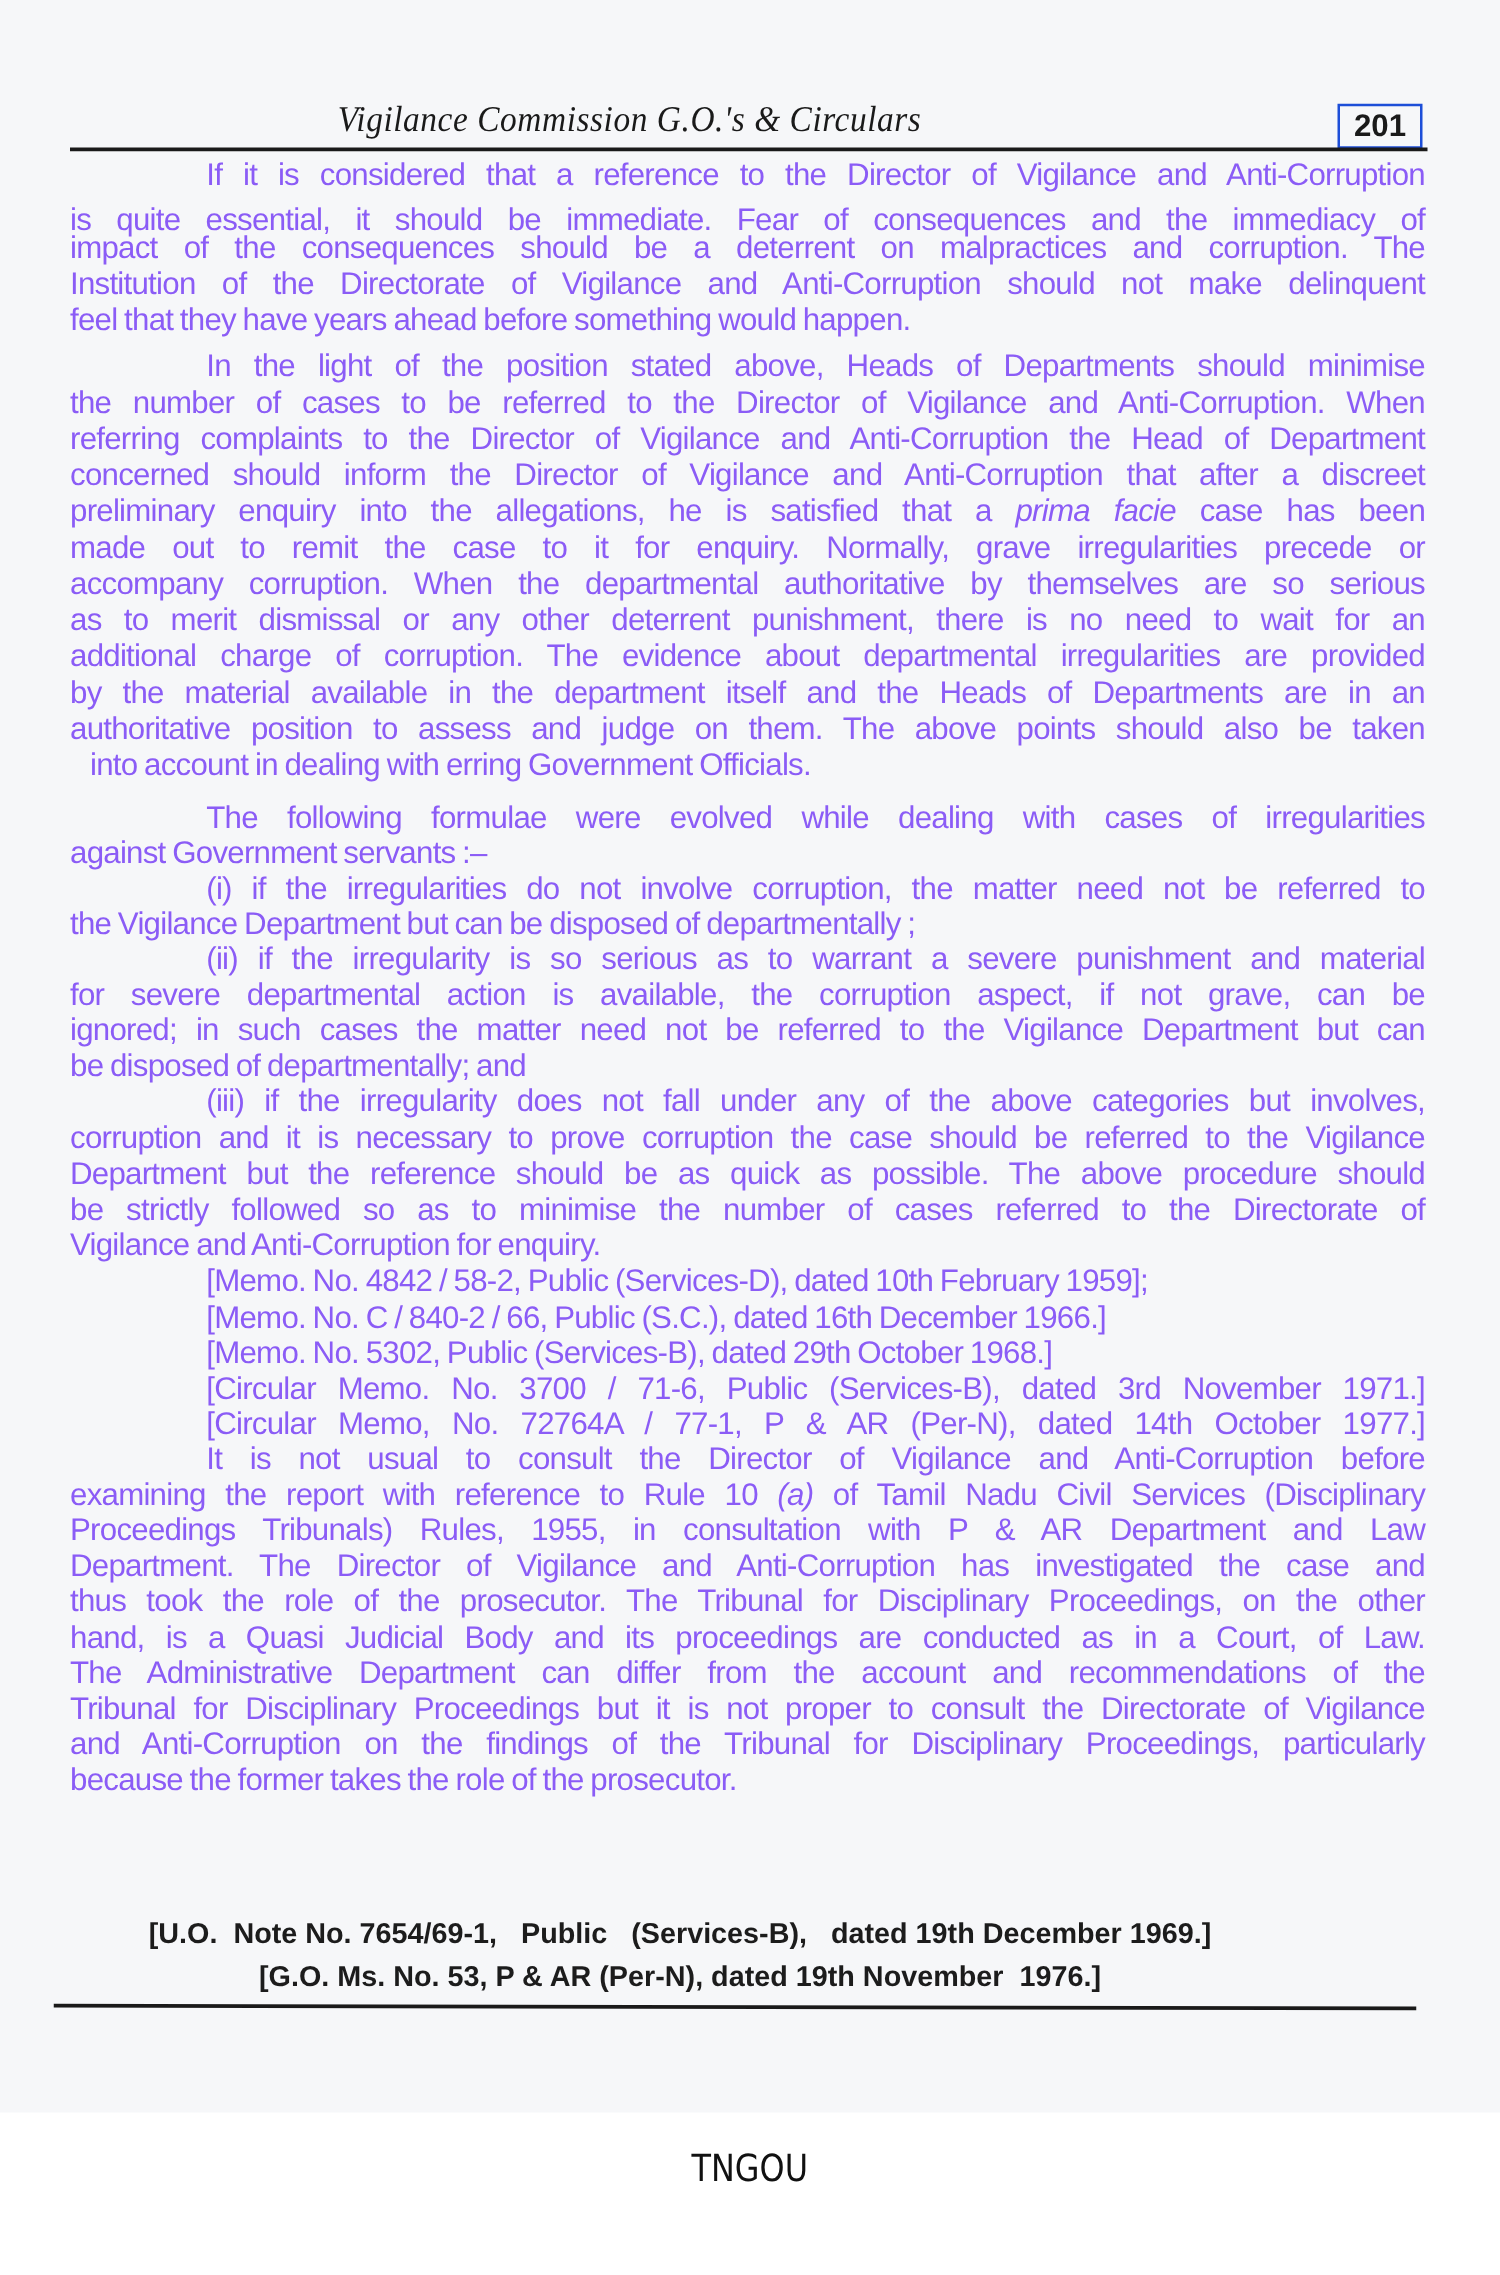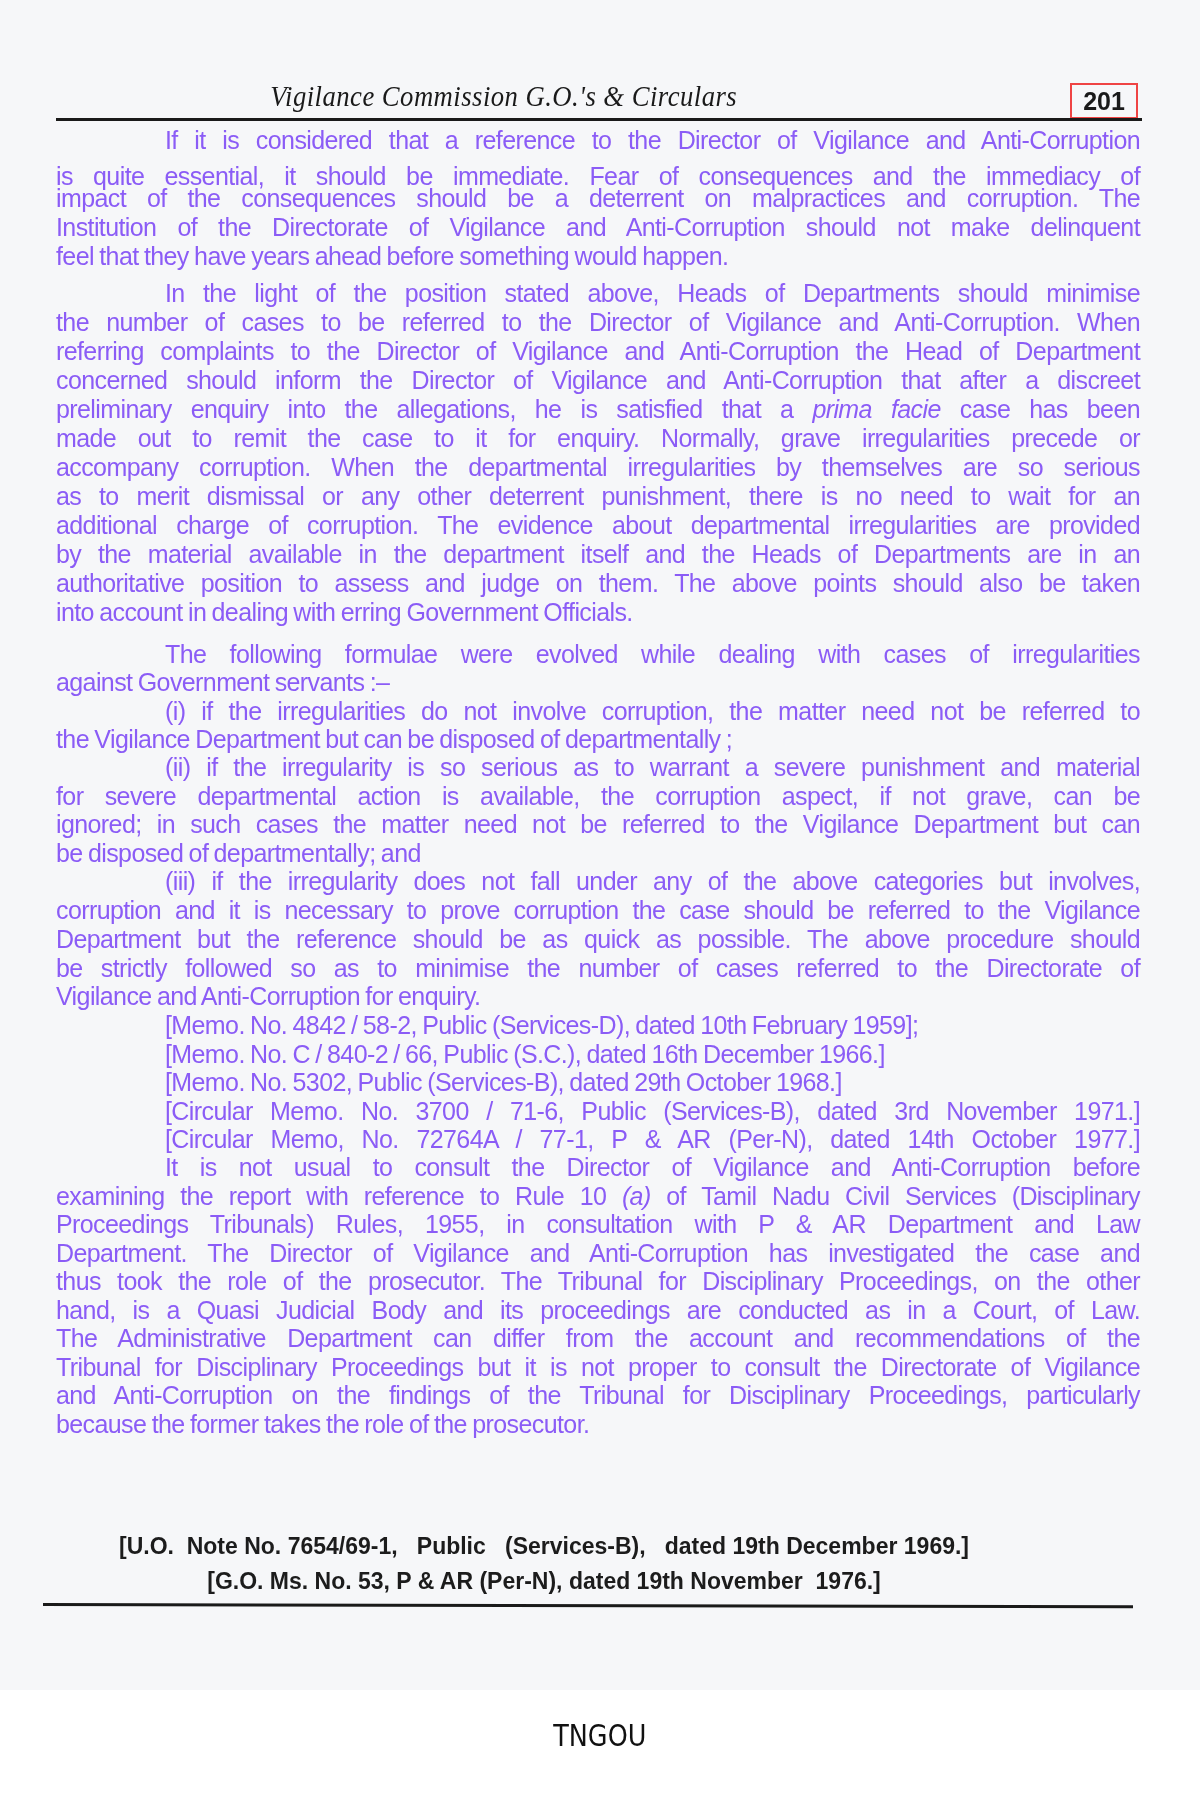--- a/index.html
+++ b/index.html
@@ -1,20 +1,20 @@
 <!DOCTYPE html>
 <html><head>
 <meta charset="utf-8">
 <style>
   html, body { margin:0; padding:0; }
   body { width:1200px; height:1820px; background:#ffffff; position:relative; overflow:hidden; }
   .scan { position:absolute; left:0; top:0; width:1200px; height:1690px; background:#f6f7f9; }
   .hdr-title { position:absolute; left:0; width:1048px; top:80px; text-align:center; font-family:"Liberation Serif", serif; font-style:italic; font-size:29px; color:#1a1a1a; letter-spacing:0.5px; }
   .hdr-title span { display:inline-block; transform:translateX(-20px) scaleX(0.92); }
-  .pg-box { position:absolute; left:1070px; top:83px; width:68px; height:36px; border:2px solid #ef4444; box-sizing:border-box; text-align:center; font-family:"Liberation Sans", sans-serif; font-weight:bold; font-size:25px; line-height:33px; color:#1a1a1a; }
+  .pg-box { position:absolute; left:1070px; top:83px; width:68px; height:36px; border:2px solid #1d4ed8; box-sizing:border-box; text-align:center; font-family:"Liberation Sans", sans-serif; font-weight:bold; font-size:25px; line-height:33px; color:#1a1a1a; }
   .hdr-rule { position:absolute; left:56px; top:118px; width:1086px; height:3px; background:#1a1a1a; }
   .line { position:absolute; left:56px; width:1084px; height:30px; font-family:"Liberation Sans", sans-serif; font-size:25px; line-height:30px; color:#8b5cf6; white-space:nowrap; }
   .j { text-align:justify; text-align-last:justify; white-space:normal; }
   .ind { left:165px; width:975px; }
   .cite { position:absolute; left:0; width:1088px; text-align:center; font-family:"Liberation Sans", sans-serif; font-weight:bold; font-size:23px; line-height:30px; color:#1c1c1c; white-space:pre; }
   .foot-rule { position:absolute; left:43px; top:1603px; width:1090px; height:3px; background:#1a1a1a; transform:rotate(0.12deg); transform-origin:left center; }
   .footer { position:absolute; left:0; width:1200px; top:1718px; text-align:center; font-family:"DejaVu Sans", sans-serif; font-size:30px; color:#111; }
   .footer span { display:inline-block; transform:scaleX(0.85); }
   i.it { font-style:italic; }
 </style>
@@ -32,26 +32,26 @@
     <div class="line j" style="top: 161px; letter-spacing: -0.6px; word-spacing: -1px;">is quite essential, it should be immediate. Fear of consequences and the immediacy of</div>
     <div class="line j" style="top: 183px; letter-spacing: -0.6px; word-spacing: -1px;">impact of the consequences should be a deterrent on malpractices and corruption. The</div>
     <div class="line j" style="top: 212px; letter-spacing: -0.6px; word-spacing: -1px;">Institution of the Directorate of Vigilance and Anti-Corruption should not make delinquent</div>
     <div class="line" style="top: 241px; letter-spacing: -0.6px; word-spacing: -1px;">feel that they have years ahead before something would happen.</div>
     <div class="line ind j" style="top: 278px; letter-spacing: -0.6px; word-spacing: -1px;">In the light of the position stated above, Heads of Departments should minimise</div>
     <div class="line j" style="top: 307px; letter-spacing: -0.6px; word-spacing: -1px;">the number of cases to be referred to the Director of Vigilance and Anti-Corruption. When</div>
     <div class="line j" style="top: 336px; letter-spacing: -0.6px; word-spacing: -1px;">referring complaints to the Director of Vigilance and Anti-Corruption the Head of Department</div>
     <div class="line j" style="top: 365px; letter-spacing: -0.6px; word-spacing: -1px;">concerned should inform the Director of Vigilance and Anti-Corruption that after a discreet</div>
     <div class="line j" style="top: 394px; letter-spacing: -0.6px; word-spacing: -1px;">preliminary enquiry into the allegations, he is satisfied that a <i class="it">prima facie</i> case has been</div>
     <div class="line j" style="top: 423px; letter-spacing: -0.6px; word-spacing: -1px;">made out to remit the case to it for enquiry. Normally, grave irregularities precede or</div>
-    <div class="line j" style="top: 452px; letter-spacing: -0.6px; word-spacing: -1px;">accompany corruption. When the departmental irregularities by themselves are so serious</div>
+    <div class="line j" style="top: 452px; letter-spacing: -0.6px; word-spacing: -1px;">accompany corruption. When the departmental authoritative by themselves are so serious</div>
     <div class="line j" style="top: 481px; letter-spacing: -0.6px; word-spacing: -1px;">as to merit dismissal or any other deterrent punishment, there is no need to wait for an</div>
     <div class="line j" style="top: 510px; letter-spacing: -0.6px; word-spacing: -1px;">additional charge of corruption. The evidence about departmental irregularities are provided</div>
     <div class="line j" style="top: 539px; letter-spacing: -0.6px; word-spacing: -1px;">by the material available in the department itself and the Heads of Departments are in an</div>
     <div class="line j" style="top: 568px; letter-spacing: -0.6px; word-spacing: -1px;">authoritative position to assess and judge on them. The above points should also be taken</div>
-    <div class="line" style="top: 597px; letter-spacing: -0.6px; word-spacing: -1px;">into account in dealing with erring Government Officials.</div>
+    <div class="line" style="top: 597px; letter-spacing: -0.6px; word-spacing: -1px; margin-left: 16px;">into account in dealing with erring Government Officials.</div>
     <div class="line ind j" style="top: 639px; letter-spacing: -0.6px; word-spacing: -1px;">The following formulae were  evolved while dealing with cases of irregularities</div>
     <div class="line" style="top: 667px; letter-spacing: -0.6px; word-spacing: -1px;">against Government servants :–</div>
     <div class="line ind j" style="top: 696px; letter-spacing: -0.6px; word-spacing: -1px;">(i) if the irregularities do not involve corruption, the matter need not be referred to</div>
     <div class="line" style="top: 724px; letter-spacing: -0.6px; word-spacing: -1px;">the Vigilance Department but can be disposed of departmentally ;</div>
     <div class="line ind j" style="top: 752px; letter-spacing: -0.6px; word-spacing: -1px;">(ii) if the irregularity is so serious as to warrant a severe punishment and material</div>
     <div class="line j" style="top: 781px; letter-spacing: -0.6px; word-spacing: -1px;">for severe departmental action is available, the corruption aspect, if not grave, can be</div>
     <div class="line j" style="top: 809px; letter-spacing: -0.6px; word-spacing: -1px;">ignored; in such cases the matter need not be referred to the Vigilance Department but can</div>
     <div class="line" style="top: 838px; letter-spacing: -0.6px; word-spacing: -1px;">be disposed of departmentally; and</div>
     <div class="line ind j" style="top: 866px; letter-spacing: -0.6px; word-spacing: -1px;">(iii) if the irregularity does not fall under any of the above categories but involves,</div>
     <div class="line j" style="top: 895px; letter-spacing: -0.6px; word-spacing: -1px;">corruption and it is necessary to prove corruption the case should be referred to the Vigilance</div>

